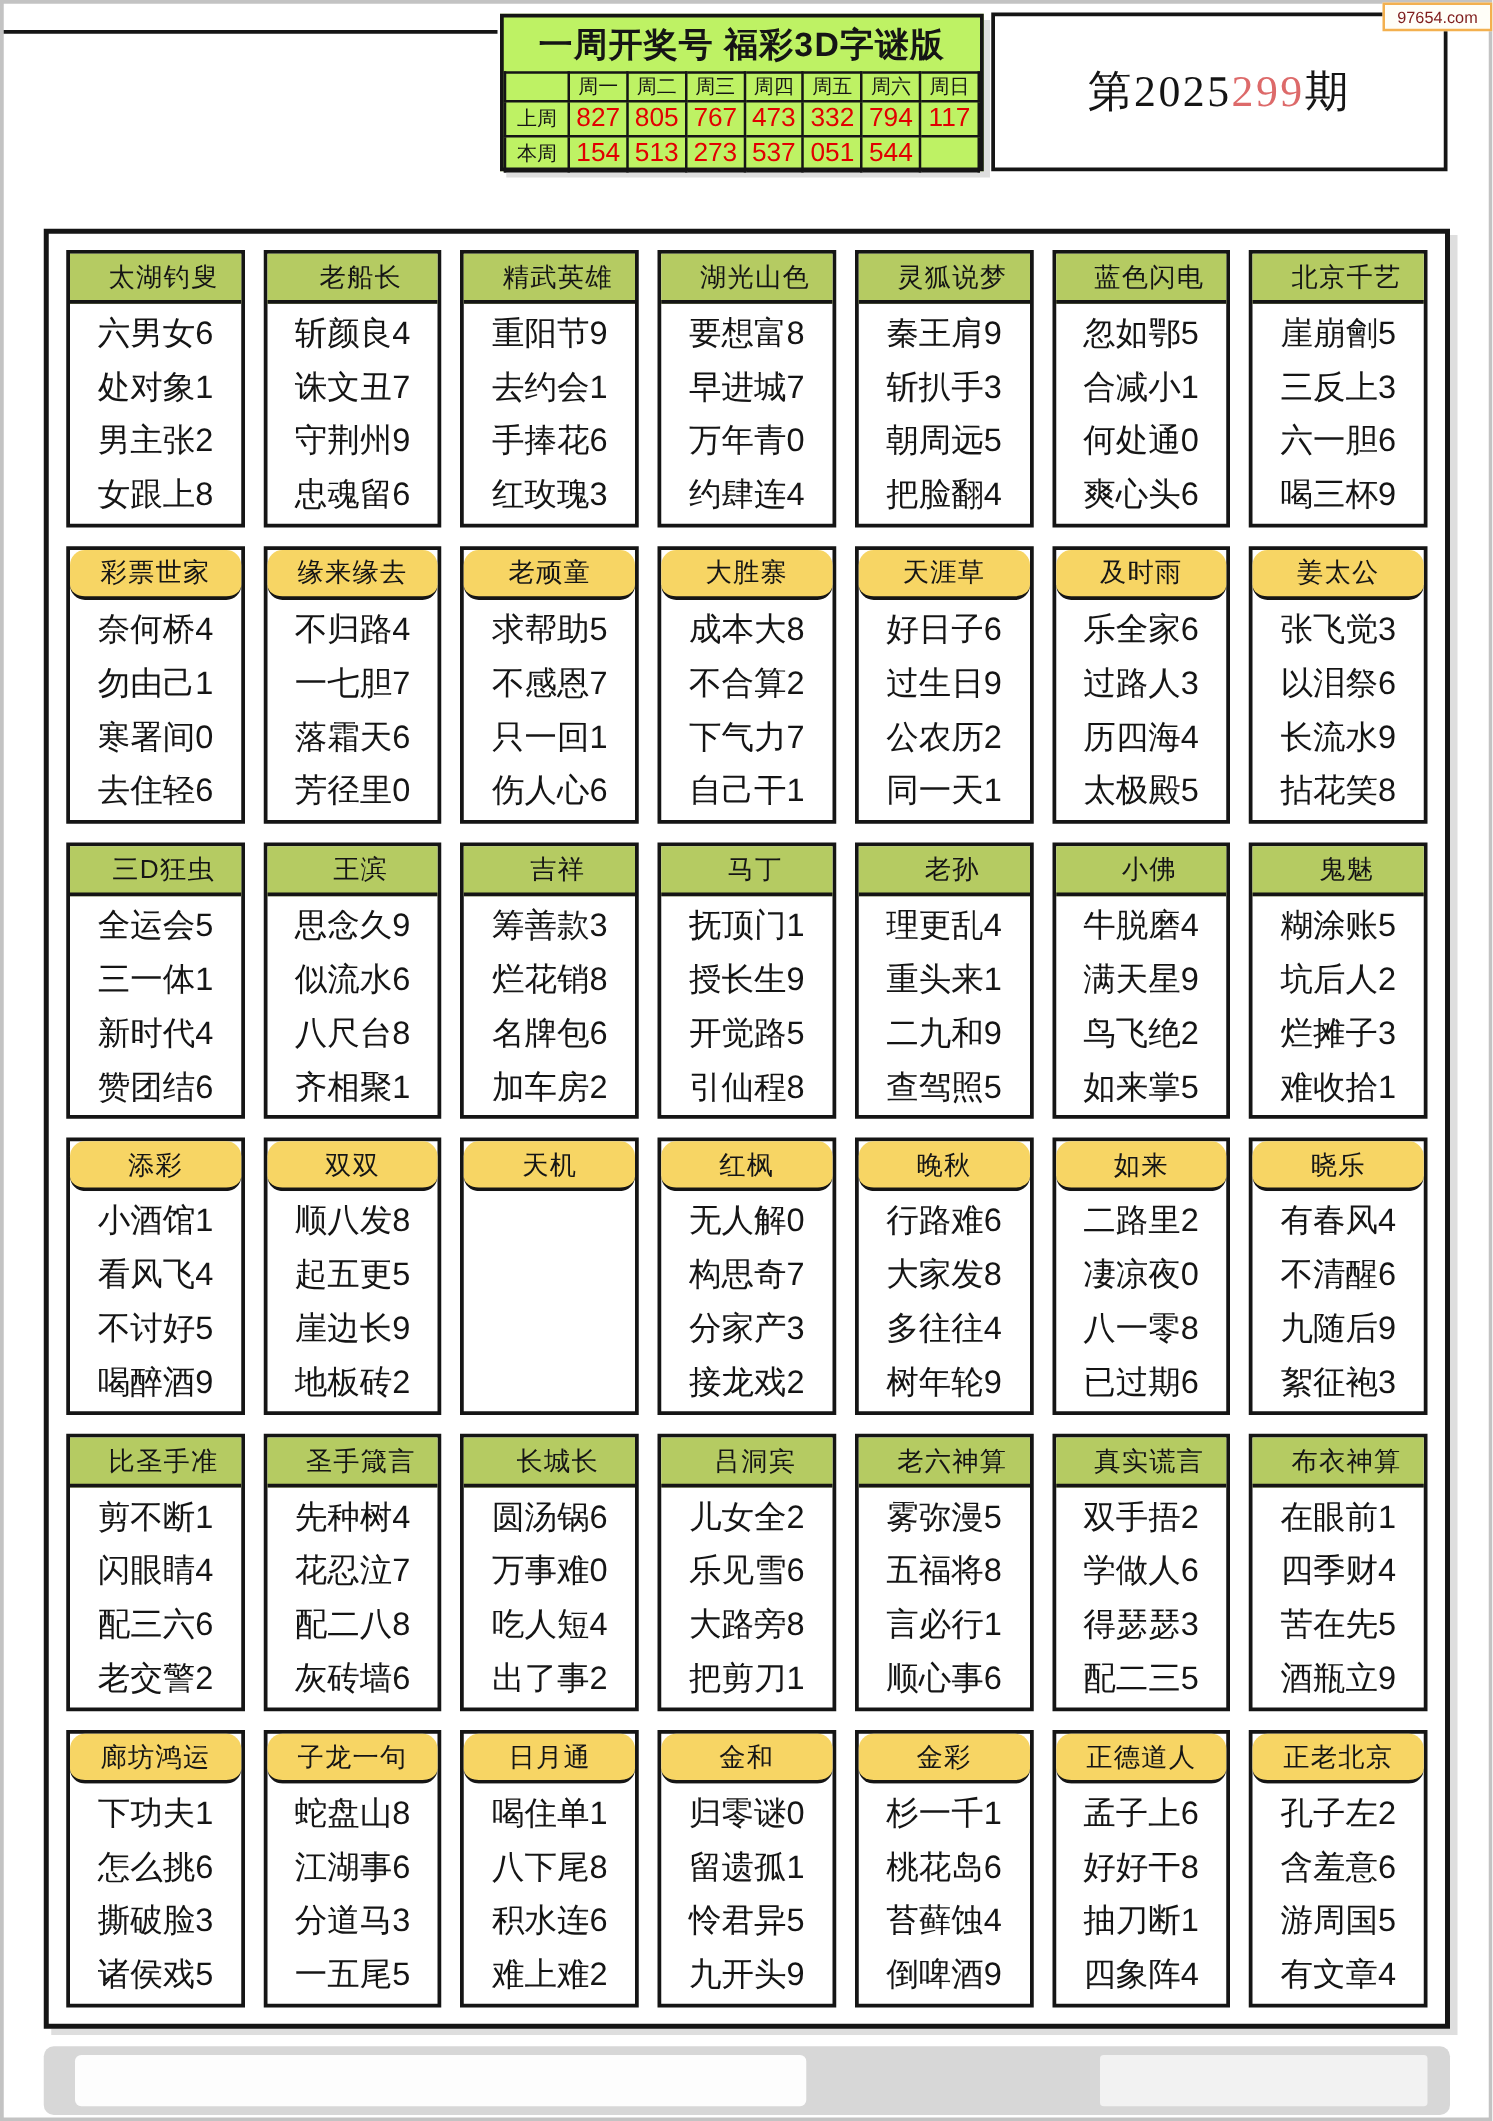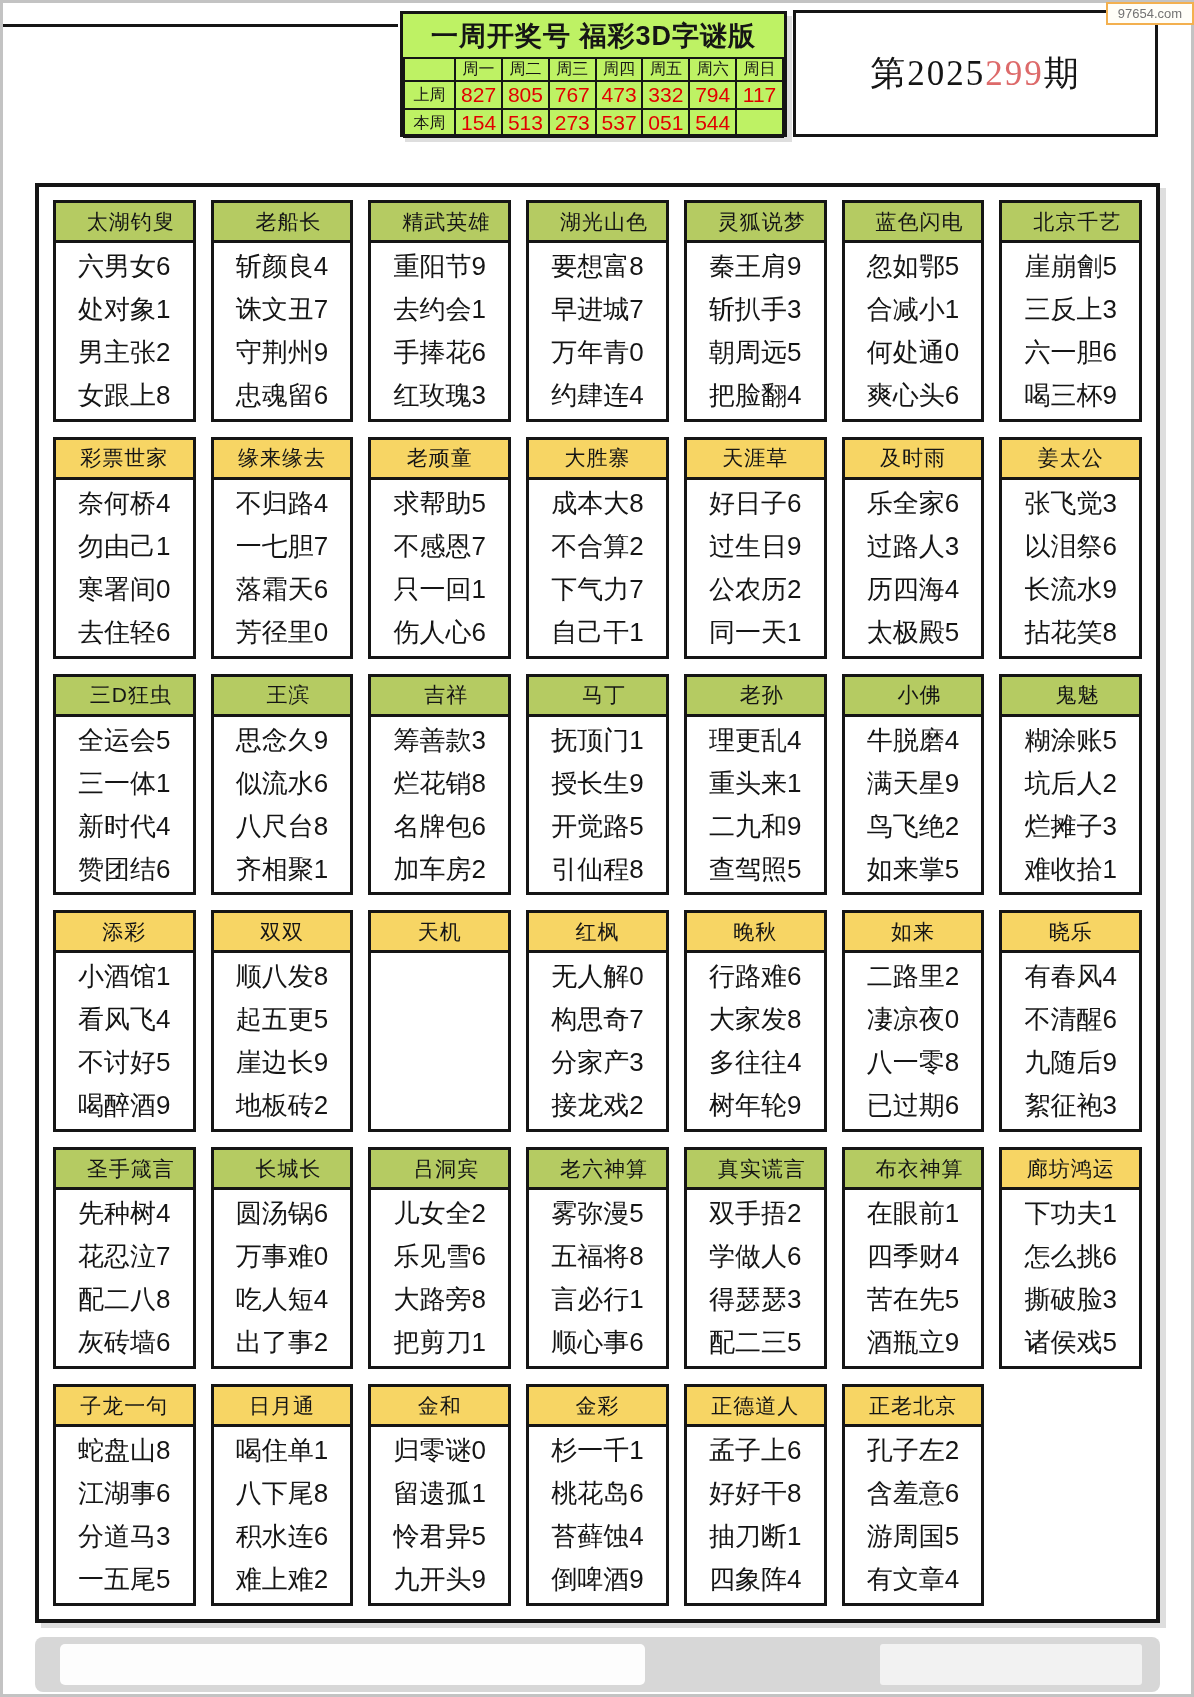--- a/index.html
+++ b/index.html
@@ -28,38 +28,38 @@
   .issue-box {
     position:absolute; left:793px; top:10px; width:365px; height:127px;
     border:3px solid #151515; background:#fff;
     display:flex; align-items:center; justify-content:center;
     font-family:"Liberation Serif","DejaVu Serif",serif; font-size:35px; letter-spacing:2px;
   }
   .issue-red { color:var(--issue-red); }
 
   .watermark {
     position:absolute; left:1106px; top:2px; width:88px; height:23px; z-index:60;
-    border:2px solid #f3b04f; background:#fffef8; color:#737373;
+    border:2px solid #f3b04f; background:#fffef8; color:#7f1d1d;
     font-size:13px; display:flex; align-items:center; justify-content:center;
   }
 
   .grid {
     position:absolute; left:35px; top:183px; width:1125px; height:1440px;
     border:4px solid #151515; background:#fff; box-shadow:6px 5px 0 #dedede;
     padding:13px 14px;
     display:grid; grid-template-columns:repeat(7,1fr); column-gap:15px; row-gap:15px;
   }
   .card { border:3px solid #151515; background:#fff; display:flex; flex-direction:column; min-height:0; }
   .card-header {
     height:40px; flex:0 0 40px; border-bottom:3px solid #151515;
     display:flex; align-items:center; justify-content:center;
     font-size:21px; letter-spacing:1px; white-space:nowrap; overflow:hidden;
   }
   .card-header.green { background:var(--green);padding-left:13px; }
-  .card-header.yellow { background:var(--yellow); }
+  .card-header.yellow { background:var(--yellow);border-radius:12px; }
   .card-body { flex:1; display:flex; flex-direction:column; justify-content:center; text-align:center; font-size:26px; }
   .card-line { line-height:43px; white-space:nowrap; }
 
   .footer-bar {
     position:absolute; left:35px; top:1637px; width:1125px; height:55px;
     background:#d7d7d7; border-radius:8px;
   }
   .footer-box-left {
     position:absolute; left:25px; top:7px; width:585px; height:41px;
     background:#fdfdfd; border-radius:5px;
@@ -363,20 +363,29 @@
     <div class="card">
       <div class="card-header yellow">晓乐</div>
       <div class="card-body">
         <div class="card-line">有春风4</div>
         <div class="card-line">不清醒6</div>
         <div class="card-line">九随后9</div>
         <div class="card-line">絮征袍3</div>
       </div>
     </div>
     <div class="card">
+      <div class="card-header green">比圣手准</div>
+      <div class="card-body">
+        <div class="card-line">剪不断1</div>
+        <div class="card-line">闪眼睛4</div>
+        <div class="card-line">配三六6</div>
+        <div class="card-line">老交警2</div>
+      </div>
+    </div>
+    <div class="card">
       <div class="card-header green">圣手箴言</div>
       <div class="card-body">
         <div class="card-line">先种树4</div>
         <div class="card-line">花忍泣7</div>
         <div class="card-line">配二八8</div>
         <div class="card-line">灰砖墙6</div>
       </div>
     </div>
     <div class="card">
       <div class="card-header green">长城长</div>

